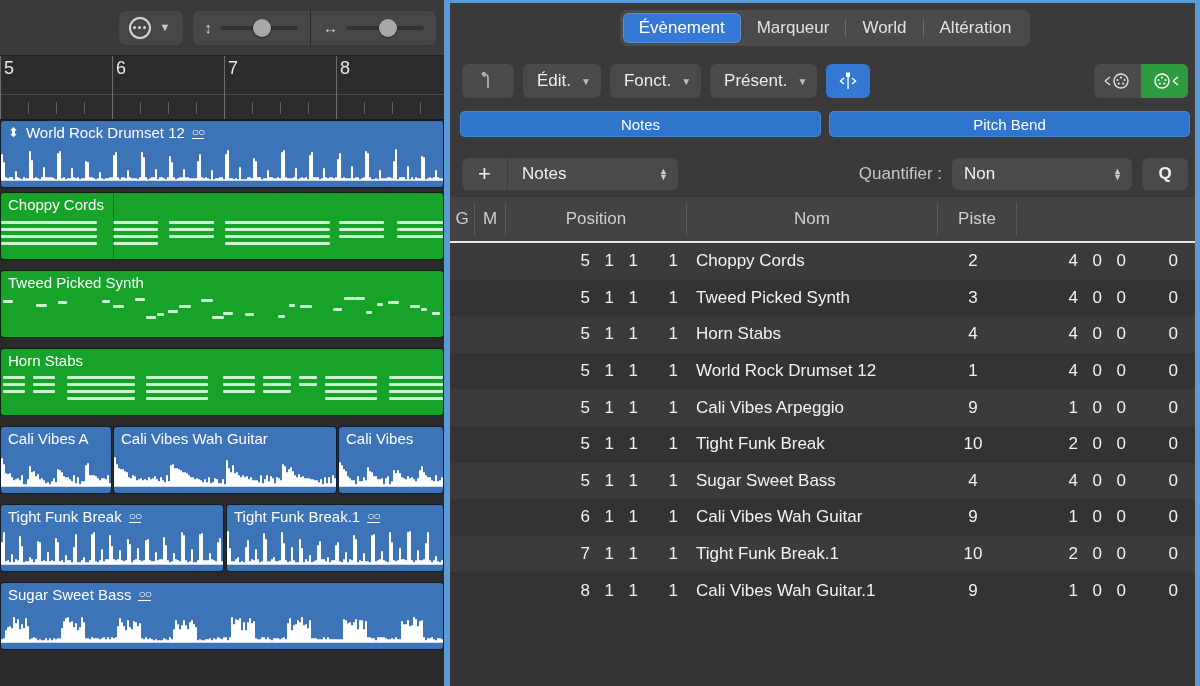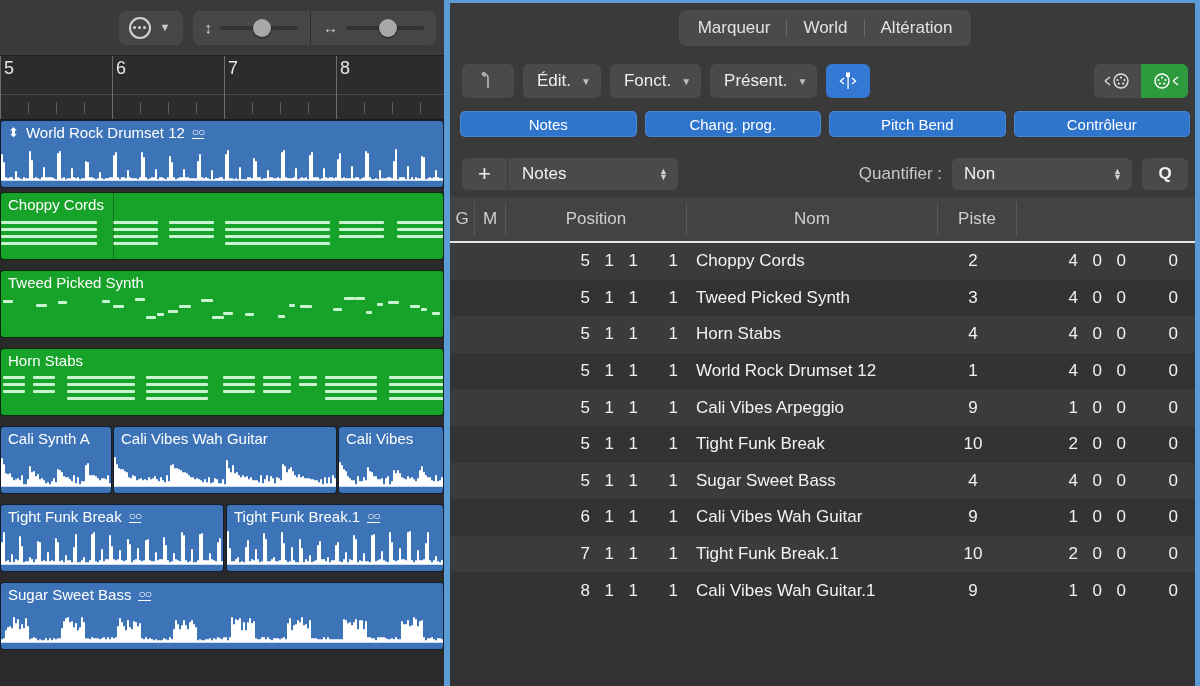--- a/index.html
+++ b/index.html
@@ -635,21 +635,21 @@
             <div class="midi-note" style="left:324px;width:52px;top:19px"></div>
             <div class="midi-note" style="left:324px;width:52px;top:26px"></div>
             <div class="midi-note" style="left:388px;width:56px;top:5px"></div>
             <div class="midi-note" style="left:388px;width:56px;top:12px"></div>
             <div class="midi-note" style="left:388px;width:56px;top:19px"></div>
             <div class="midi-note" style="left:388px;width:56px;top:26px"></div>
           </div>
         </div>
         <div class="region audio" style="left: 0px; top: 306px; width: 112px; height: 68px;">
           <div class="region-title">
-            <span>Cali Synth A</span>
+            <span>Cali Vibes A</span>
           </div>
           <div class="wave" style="bottom: 6px; height: 38px; position: absolute; left: 0px; right: 0px;">
             <span style="left:0px;height:29.1px"></span>
             <span style="left:2px;height:22.6px"></span>
             <span style="left:4px;height:13.6px"></span>
             <span style="left:6px;height:13.2px"></span>
             <span style="left:8px;height:13.7px"></span>
             <span style="left:10px;height:9.9px"></span>
             <span style="left:12px;height:7.5px"></span>
             <span style="left:14px;height:8.4px"></span>
@@ -1352,20 +1352,21 @@
       </div>
   </div>
 
   <div id="divider"></div>
 
   <div id="right-panel">
     <div class="topline"></div>
 
     <div id="tabbar-row">
       <div id="tabbar">
+        <div class="tab active">Évènement</div>
         <div class="tab">Marqueur</div>
         <div class="tab-sep"></div>
         <div class="tab">World</div>
         <div class="tab-sep"></div>
         <div class="tab">Altération</div>
       </div>
     </div>
 
     <div id="action-row">
       <div class="pill up-arrow">
@@ -1417,23 +1418,21 @@
             <circle cx="14.2" cy="11.6" r="1.1" fill="#ffffff"></circle>
             <path d="M23 9 L28 5 M23 9 L28 13" stroke="#ffffff" stroke-width="1.3" fill="none"></path>
           </svg>
         </div>
       </div>
     </div>
 
     <div id="filter-rows">
       <div class="filter-row">
         <div class="filter-btn">Notes</div>
-        <div class="filter-btn">Chang. prog.</div>
         <div class="filter-btn">Pitch Bend</div>
-        <div class="filter-btn">Contrôleur</div>
       </div>
     </div>
 
     <div id="quant-row">
       <div class="seg-left">
         <div class="plus">+</div>
         <div class="sel">
           <span>Notes</span>
           <span class="updown">
               <span>▲</span>

